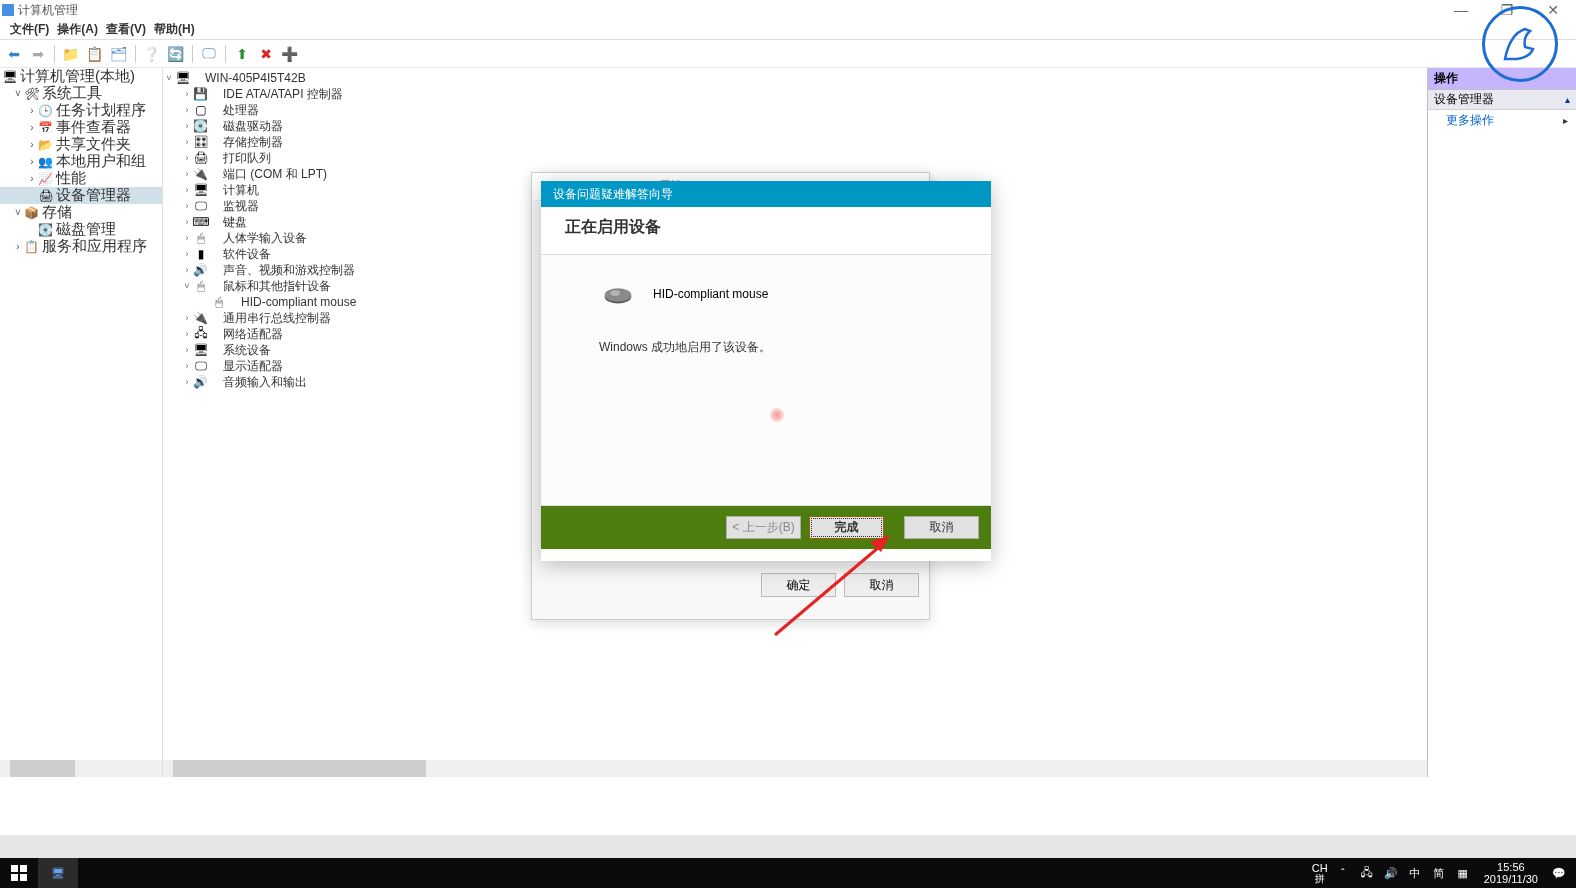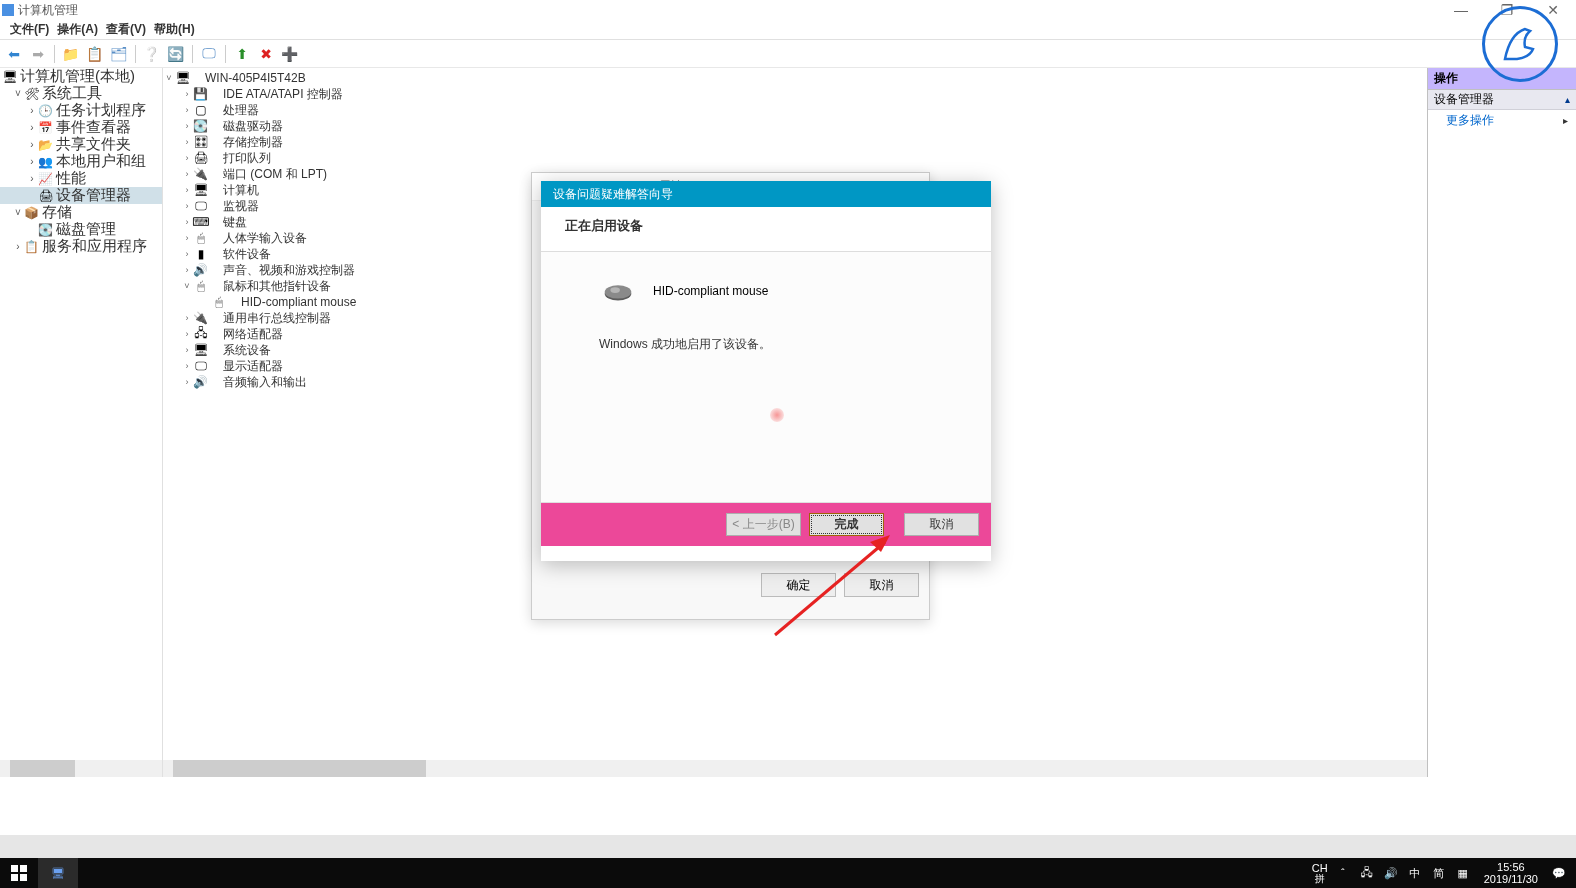--- a/index.html
+++ b/index.html
@@ -60,27 +60,27 @@
 .dialog-under { position: absolute; left: 531px; top: 172px; width: 399px; height: 448px; background: #f8f8f8; border: 1px solid #ccc; box-shadow: 0 3px 12px rgba(0,0,0,0.15); }
 .dialog-under-title { height: 28px; background: #fff; display: flex; align-items: center; padding: 0 8px; color: #666; font-size: 12px; border-bottom: 1px solid #eee; }
 .dialog-under-title .close { margin-left: auto; font-size: 14px; }
 .dialog-under-buttons { position: absolute; bottom: 22px; right: 10px; display: flex; gap: 8px; }
 .under-btn { width: 75px; height: 24px; border: 1px solid #bbb; background: #eee; display: flex; align-items: center; justify-content: center; font-size: 12px; }
 
 
 .wizard { position: absolute; left: 541px; top: 181px; width: 450px; height: 380px; background: #fff; box-shadow: 0 4px 20px rgba(0,0,0,0.25); }
 .wizard-title { height: 26px; background: #0097c4; color: #fff; display: flex; align-items: center; padding-left: 12px; font-size: 12px; }
 .wizard-header { padding: 10px 16px 12px 24px; background: #fff; border-bottom: 1px solid #ddd; }
-.wizard-header .h1 { font-size: 13px; font-weight: bold; color: #333; margin-bottom: 4px; }
+.wizard-header .h1 { font-size: 16px; font-weight: bold; color: #333; margin-bottom: 4px; }
 .wizard-header .h2 { font-size: 12px; color: #555; padding-left: 16px; }
 .wizard-body { padding: 24px 40px; background: #fcfcfc; height: 250px; }
 .device-line { display: flex; align-items: center; margin-bottom: 30px; padding-left: 18px; }
 .mouse-icon { width: 38px; height: 30px; margin-right: 16px; }
 .wizard-msg { font-size: 12px; color: #333; padding-left: 18px; }
-.wizard-buttons { height: 44px; border-top: 1px solid #e0e0e0; background: #ec4899; display: flex; align-items: center; justify-content: flex-end; padding-right: 12px; gap: 8px; }
+.wizard-buttons { height: 44px; border-top: 1px solid #e0e0e0; background: #4d7c0f; display: flex; align-items: center; justify-content: flex-end; padding-right: 12px; gap: 8px; }
 .w-btn { width: 75px; height: 23px; border: 1px solid #adadad; background: #e1e1e1; display: flex; align-items: center; justify-content: center; font-size: 12px; color: #333; }
 .w-btn.disabled { color: #888; }
 .w-btn.focused { border: 1px solid #a16207; outline: 1px dotted #333; outline-offset: -3px; font-weight: bold; }
 
 
 .logo { position: absolute; top: 6px; right: 18px; display: flex; align-items: center; gap: 8px; color: #1c6dd4; font-size: 40px; font-weight: bold; font-style: italic; letter-spacing: 2px; }
 .logo-circle { width: 76px; height: 76px; border: 3px solid #1c6dd4; border-radius: 50%; display: flex; align-items: center; justify-content: center; }
 
 
 .arrow-svg { position: absolute; left: 770px; top: 530px; pointer-events: none; }

